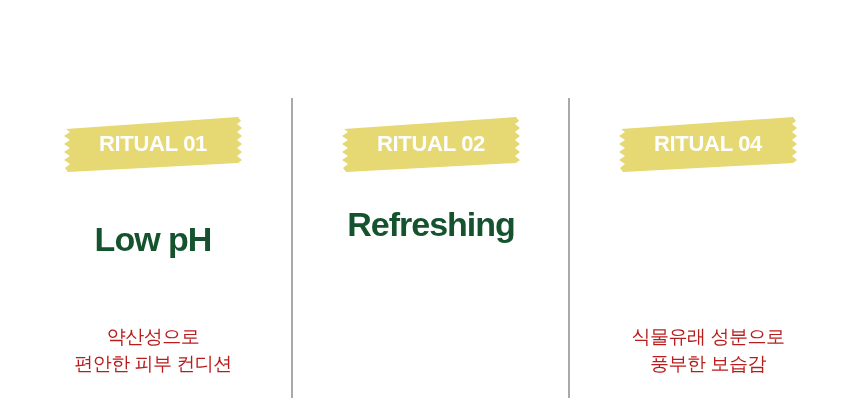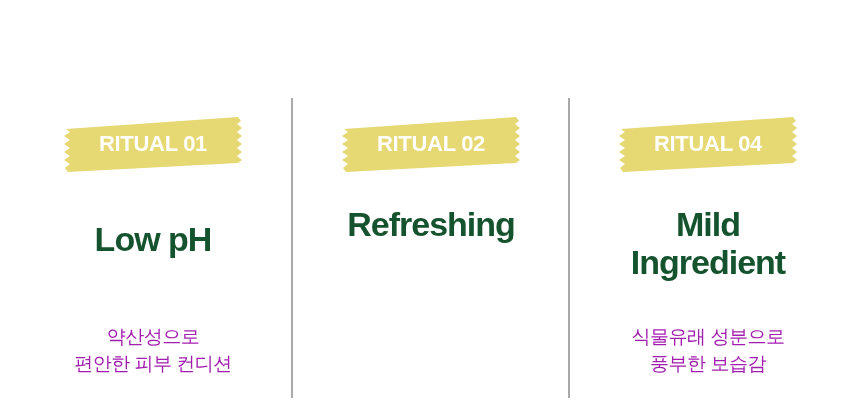--- a/index.html
+++ b/index.html
@@ -81,21 +81,21 @@
       color: #14532d;
     }
     .title.single { top: 208px; }
     .desc {
       position: absolute;
       left: 0;
       right: 0;
       top: 311px;
       font-size: 19px;
       line-height: 27px;
-      color: #a21caf;
+      color: #b91c1c;
       letter-spacing: -0.5px;
     }
     .desc span { display: block; }
     .title span { display: block; }
   </style>
 </head>
 <body>
 
 <div class="rituals">
 
@@ -131,23 +131,19 @@
 
   <div class="divider d2"></div>
 
   <div class="card c3">
     <div class="tape">
       <svg viewBox="0 0 182 60">
         <path d="M4 15 L176 3 L179 7 L175 10 L180 14 L175 18 L180 22 L175 26 L180 30 L175 34 L180 38 L175 42 L180 46 L176 49 L6 58 L3 54 L8 50 L2 46 L8 42 L2 38 L8 34 L2 30 L8 26 L2 22 L8 18 Z" fill="#E6D872"></path>
       </svg>
       <div class="tape-label">RITUAL 04</div>
     </div>
-    <div class="title">
-      <span>Mild</span>
-      <span>Ingredient</span>
-    </div>
     <div class="desc">
       <span>식물유래 성분으로</span>
       <span>풍부한 보습감</span>
     </div>
   </div>
 
 </div>
 
 </body></html>

